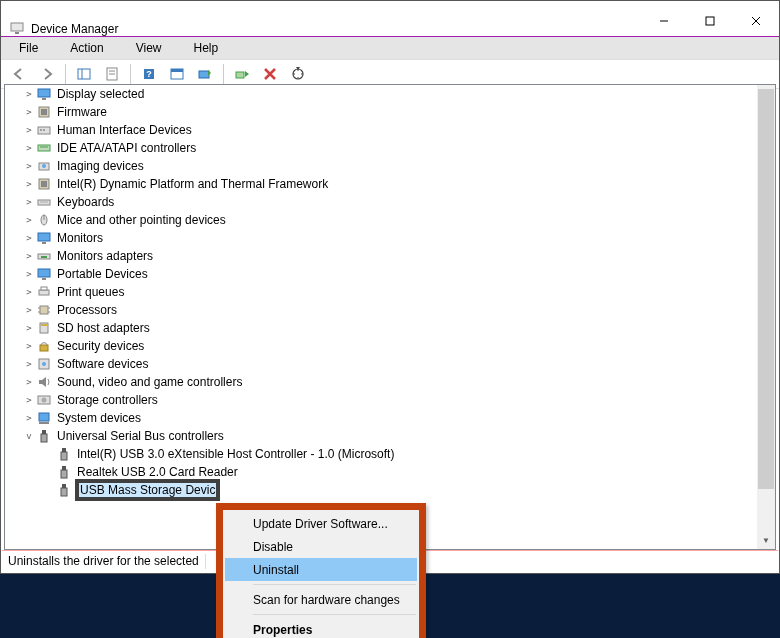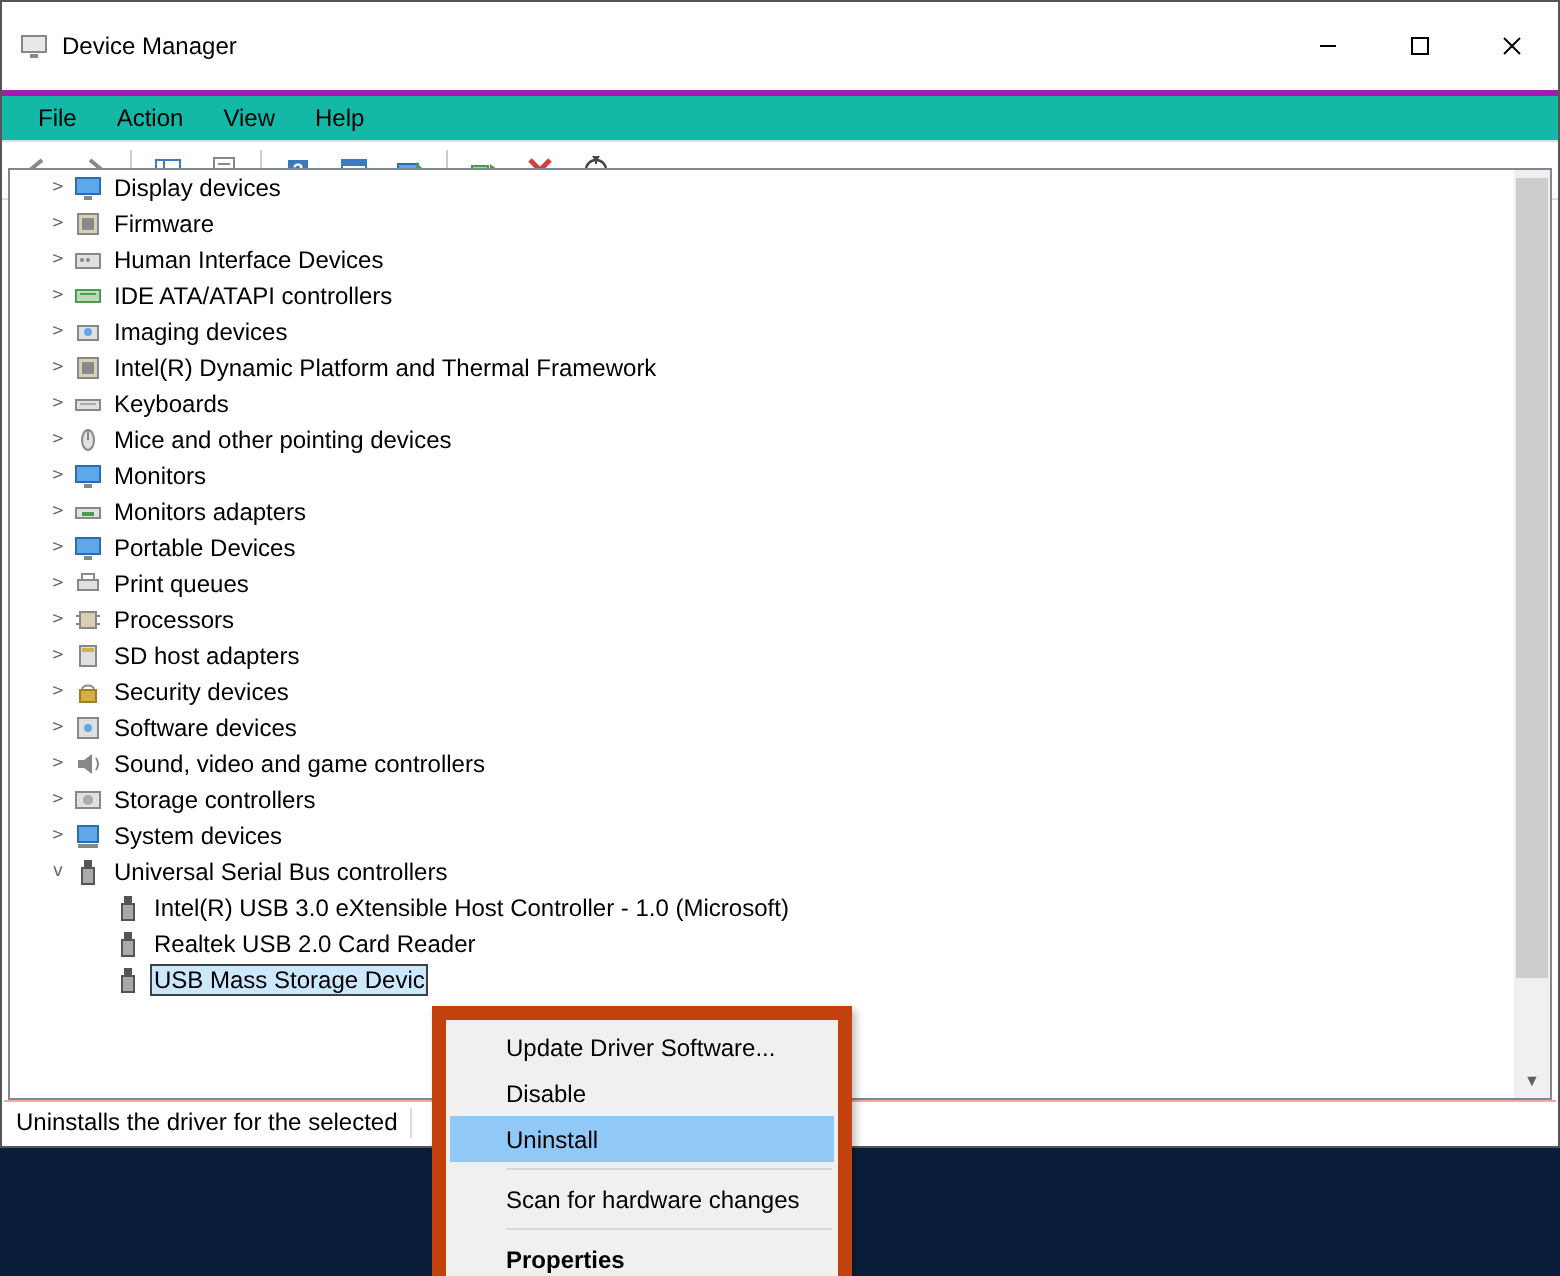--- a/index.html
+++ b/index.html
@@ -1,40 +1,40 @@
 <!DOCTYPE html>
 <html><head>
 <meta charset="utf-8">
 <style>
 * { margin: 0; padding: 0; box-sizing: border-box; font-family: "Segoe UI", Tahoma, sans-serif; }
 body { width: 780px; height: 638px; background: #0a1e3c; position: relative; overflow: hidden; }
 .window { position: absolute; top: 0; left: 0; width: 780px; height: 574px; background: #fff; border: 1px solid #555; }
-.titlebar { height: 47px; display: flex; align-items: center; padding-left: 8px; background: #fff; border-bottom: 3px solid #a21caf; }
+.titlebar { height: 36px; display: flex; align-items: flex-end; padding-left: 8px; background: #fff; border-bottom: 1px solid #a21caf; }
 .titlebar .icon { width: 16px; height: 16px; margin-right: 6px; display: inline-flex; align-items: center; justify-content: center; }
 .titlebar .title { font-size: 12px; flex: 1; }
 .winbtns { display: flex; }
 .winbtn { width: 46px; height: 30px; display: flex; align-items: center; justify-content: center; font-size: 11px; }
-.menubar { height: 22px; display: flex; align-items: center; padding-left: 8px; gap: 0; background: #14b8a6; font-size: 12px; }
+.menubar { height: 22px; display: flex; align-items: center; padding-left: 8px; gap: 12px; background: #e5e5e5; font-size: 12px; }
 .menubar span { padding: 2px 10px; }
 .toolbar { height: 30px; display: flex; align-items: center; padding-left: 6px; gap: 4px; background: #fff; border-top: 1px solid #ddd; border-bottom: 1px solid #ddd; }
 .tbtn { width: 24px; height: 24px; display: flex; align-items: center; justify-content: center; border: 1px solid transparent; }
 .tbtn svg { width: 16px; height: 16px; }
 .tsep { width: 1px; height: 20px; background: #ccc; margin: 0 2px; }
 .tree-container { position: absolute; top: 83px; left: 3px; right: 3px; height: 466px; border: 1px solid #828790; overflow: hidden; background: #fff; }
 .tree { position: absolute; top: 0; left: 0; right: 18px; bottom: 0; overflow: hidden; font-size: 12px; }
 .scrollbar { position: absolute; right: 0; top: 0; width: 18px; height: 100%; background: #f0f0f0; }
 .scrollbar .thumb { position: absolute; left: 1px; right: 1px; top: 4px; height: 400px; background: #cdcdcd; }
 .scrollbar .arrow { width: 18px; height: 18px; position: absolute; display: flex; align-items: center; justify-content: center; font-size: 8px; color: #606060; }
 .scrollbar .up { top: 0; }
 .scrollbar .down { bottom: 0; }
 .node { display: flex; align-items: center; height: 18px; white-space: nowrap; }
 .exp { width: 12px; text-align: center; font-size: 9px; color: #666; cursor: pointer; font-family: monospace; }
 .nicon { width: 16px; height: 16px; margin: 0 3px 0 1px; display: inline-flex; align-items: center; justify-content: center; }
 .nlabel { padding: 0 2px; }
-.nlabel.selected { background: #cce8ff; border: 1px solid #404040; padding: 0 1px; }
+.nlabel.selected { background: #cce8ff; border: 4px solid #404040; padding: 0 1px; }
 .statusbar { position: absolute; bottom: 1px; left: 1px; right: 1px; height: 22px; border-top: 1px solid #fca5a5; background: #fff; font-size: 12px; padding: 3px 6px; display: flex; }
 .statusbar .cell { border-right: 1px solid #ddd; padding-right: 6px; }
 .context-menu { position: absolute; left: 216px; top: 503px; width: 210px; background: #f0f0f0; border: 7px solid #c2410c; box-shadow: 2px 2px 4px rgba(0,0,0,0.25); font-size: 12px; padding: 2px; z-index: 10; }
 .cm-item { height: 23px; display: flex; align-items: center; padding-left: 28px; }
 .cm-item.hover { background: #90c8f6; text-align: center; }
 .cm-sep { height: 1px; background: #d7d7d7; margin: 3px 1px 3px 28px; }
 .cm-item.bold { font-weight: bold; }
 svg { display: block; }
 </style>
 </head>
@@ -145,21 +145,21 @@
   <div class="tree-container">
     <div class="tree" id="tree">
         <div class="node" style="padding-left:18px">
           <span class="exp">&gt;</span>
           <span class="nicon">
             <svg viewBox="0 0 16 16" width="16" height="16">
               <rect x="2" y="3" width="12" height="8" fill="#5fa8e8" stroke="#2a6db0"></rect>
               <rect x="6" y="12" width="4" height="2" fill="#888"></rect>
             </svg>
           </span>
-          <span class="nlabel">Display devices</span>
+          <span class="nlabel">Display selected</span>
         </div>
         <div class="node" style="padding-left:18px">
           <span class="exp">&gt;</span>
           <span class="nicon">
             <svg viewBox="0 0 16 16" width="16" height="16">
               <rect x="3" y="3" width="10" height="10" fill="#d8d0b0" stroke="#888"></rect>
               <rect x="5" y="5" width="6" height="6" fill="#888"></rect>
             </svg>
           </span>
           <span class="nlabel">Firmware</span>

